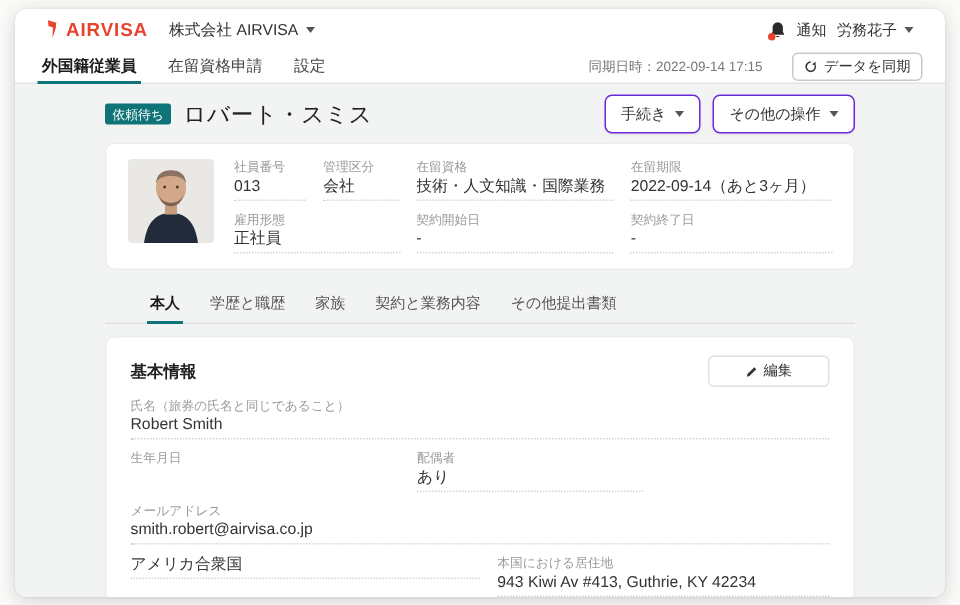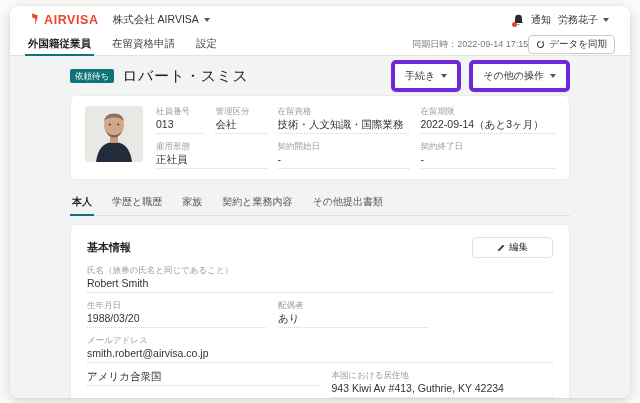--- a/index.html
+++ b/index.html
@@ -26,44 +26,44 @@
   .header-right { margin-left: auto; display: flex; align-items: center; gap: 7px; font-size: 10px; }
   .bell-wrap { position: relative; width: 11px; height: 12px; }
   .bell-wrap .dot { position: absolute; left: -1px; bottom: -1px; width: 5px; height: 5px; border-radius: 50%; background: #e8432d; }
   .user-menu { display: flex; align-items: center; gap: 5px; cursor: pointer; }
   .caret { width: 0; height: 0; border-left: 3.5px solid transparent; border-right: 3.5px solid transparent; border-top: 4px solid #555; display: inline-block; }
   
   .nav { height: 23px; display: flex; align-items: stretch; padding: 0 15px; border-bottom: 1px solid #e3e3e3; flex-shrink: 0; }
   .nav-item { font-size: 10.5px; color: #444; display: flex; align-items: center; padding: 0 3px; margin-right: 15px; position: relative; cursor: pointer; }
   .nav-item.active { font-weight: bold; color: #1a1a1a; }
   .nav-item.active::after { content:""; position: absolute; left: 0; right: 0; bottom: -1px; height: 2px; background: #0f7478; }
-  .nav-right { margin-left: auto; display: flex; align-items: center; gap: 0; justify-content: flex-end; }
+  .nav-right { margin-left: auto; display: flex; align-items: center; gap: 20px; justify-content: flex-end; }
   .sync-time { font-size: 9px; color: #777; }
   .sync-btn { display: flex; align-items: center; gap: 4px; font-size: 9.5px; color: #333; background: #fff; border: 1px solid #c9c9c9; border-radius: 4px; padding: 2px 7px; cursor: pointer; }
   
   .main { flex: 1; background: #f2f3f3; overflow: hidden; }
   .container { width: 500px; margin: 0 auto; padding-top: 5px; }
   .title-row { display: flex; align-items: center; gap: 8px; margin: 3px 0 7px; height: 24px; }
   .status-badge { background: #0f7478; color: #fff; font-size: 8.5px; line-height: 1; padding: 3px 5px; border-radius: 2px; flex-shrink: 0; }
   .emp-name { font-size: 15px; font-weight: 500; color: #222; letter-spacing: .5px; }
   .actions { margin-left: auto; display: flex; gap: 8px; }
-  .action-btn { display: flex; align-items: center; gap: 6px; background: #fff; border: 4px solid #6d28d9; border-radius: 5px; font-size: 10px; color: #333; padding: 5px 10px; box-shadow: 0 1px 2px rgba(0,0,0,.05); cursor: pointer; }
+  .action-btn { display: flex; align-items: center; gap: 6px; background: #fff; border: 1px solid #6d28d9; border-radius: 5px; font-size: 10px; color: #333; padding: 5px 10px; box-shadow: 0 1px 2px rgba(0,0,0,.05); cursor: pointer; }
   
   .card { background: #fff; border: 1px solid #ececec; border-radius: 6px; }
   .summary-card { display: flex; gap: 13px; padding: 10px 14px; }
   .photo { width: 58px; height: 56px; border-radius: 3px; overflow: hidden; flex-shrink: 0; }
   .summary-grid { flex: 1; display: grid; grid-template-columns: 0.9fr 0.95fr 2.45fr 2.5fr; column-gap: 11px; row-gap: 7px; align-content: start; }
   .field { min-width: 0; }
   .f-label { font-size: 8.5px; line-height: 10px; color: #9a9a9a; margin-bottom: 2px; white-space: nowrap; overflow: hidden; }
   .f-value { font-size: 10.5px; line-height: 13px; color: #333; border-bottom: 1px dotted #d4d4d4; padding-bottom: 2px; white-space: nowrap; overflow: hidden; }
   .span2 { grid-column: 1 / span 2; }
   
   .tabs-row { display: flex; border-bottom: 1px solid #dfdfdf; margin: 11px 0 8px; }
   .tab { font-size: 10px; color: #555; padding: 4px 2px 6px; margin-right: 16px; position: relative; cursor: pointer; }
-  .tab.active { font-weight: bold; color: #1a1a1a; }
+  .tab.active { font-weight: bold; color: #1a1a1a; margin-left: 28px; }
   .tab.active::after { content:""; position: absolute; left: 0; right: 0; bottom: -1px; height: 2px; background: #0f7478; }
   
   .info-card { padding: 12px 16px; margin-bottom: 10px; }
   .card-head { display: flex; align-items: center; justify-content: space-between; margin-bottom: 7px; }
   .card-title { font-size: 11px; font-weight: bold; color: #222; }
   .edit-btn { display: flex; align-items: center; gap: 4px; border: 1px solid #e0e0e0; border-radius: 4px; background: #fff; font-size: 9.5px; color: #333; padding: 3px 24px; cursor: pointer; }
   .fields-block .field { margin-bottom: 7px; }
   .grid3 { display: grid; grid-template-columns: 1.6fr 1.35fr 1fr; column-gap: 12px; }
   .grid2 { display: grid; grid-template-columns: 1.05fr 1fr; column-gap: 12px; }
   .icon-svg { display: block; }
@@ -203,21 +203,20 @@
             <span>編集</span>
           </button>
         </div>
         <div class="field">
           <div class="f-label">氏名（旅券の氏名と同じであること）</div>
           <div class="f-value">Robert Smith</div>
         </div>
         <div class="grid3">
           <div class="field">
             <div class="f-label">生年月日</div>
-            <div class="f-value">1988/03/20</div>
           </div>
           <div class="field">
             <div class="f-label">配偶者</div>
             <div class="f-value">あり</div>
           </div>
         </div>
         <div class="field">
           <div class="f-label">メールアドレス</div>
           <div class="f-value">smith.robert@airvisa.co.jp</div>
         </div>

